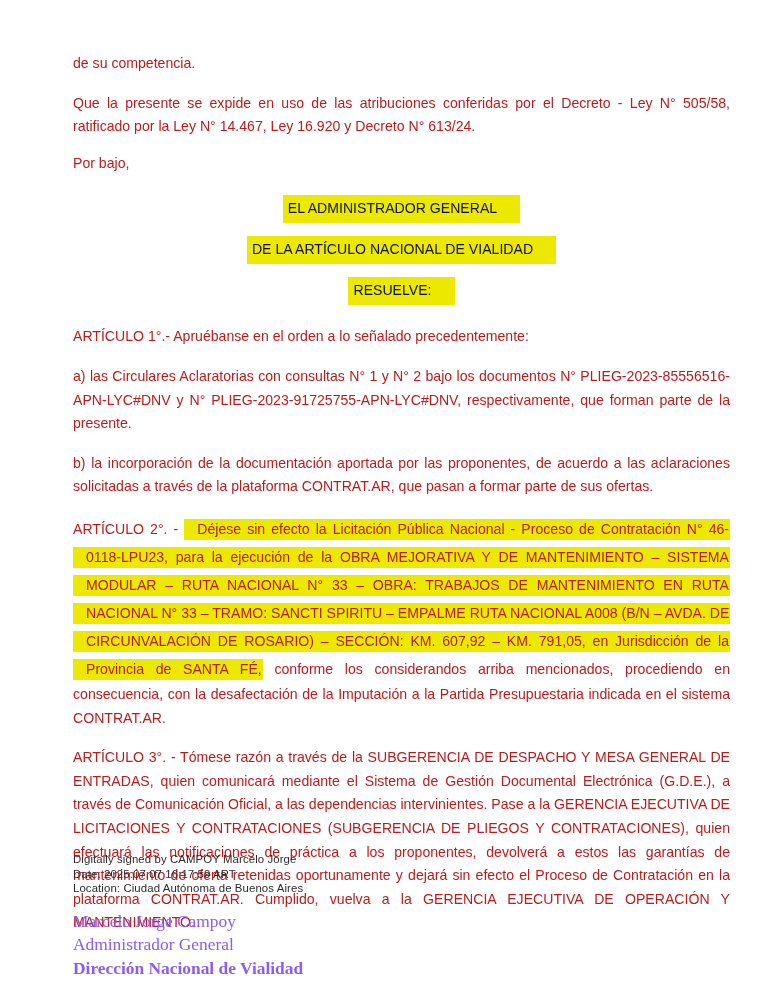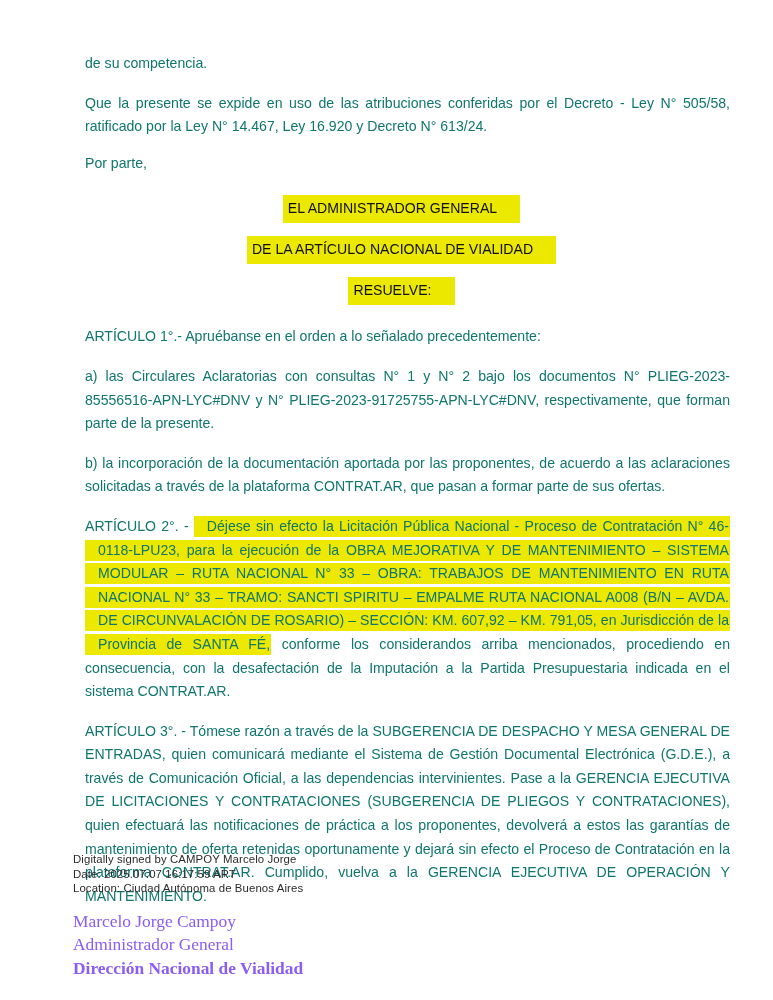--- a/index.html
+++ b/index.html
@@ -22,24 +22,24 @@
     background: #ffffff;
     overflow: hidden;
   }
   .body-col {
     position: absolute;
     left: 73px;
     top: 52px;
     width: 657px;
   }
   p.para {
-    margin: 0 0 0 12px;
+    margin: 0 0 0 0;
     font-size: 14.1px;
     line-height: 23.6px;
-    color: #0f766e;
+    color: #b91c1c;
     text-align: justify;
     text-justify: inter-word;
   }
   p.para.nojust {
     text-align: left;
   }
   .gap-sm { height: 13px; }
   .gap-md { height: 16px; }
   .gap-lg { height: 20px; }
 
@@ -55,21 +55,21 @@
     -webkit-box-decoration-break: clone;
     padding: 1px 2px;
   }
   .heading-hl {
     background-color: #ece800;
     padding: 2px 23px 3px 5px;
     display: inline-block;
   }
   .art2 .hl {
     padding: 2px 1px 3px 13px;
-    line-height: 17px;
+    line-height: 28px;
   }
   .sig-block {
     position: absolute;
     left: 73px;
     top: 852px;
     width: 460px;
   }
   .sig-meta {
     font-family: "Liberation Sans", sans-serif;
     font-size: 11.4px;
@@ -95,21 +95,21 @@
   <div class="body-col">
 
     <p class="para nojust">de su competencia.</p>
 
     <div class="gap-md"></div>
 
     <p class="para">Que la presente se expide en uso de las atribuciones conferidas por el Decreto - Ley N° 505/58, ratificado por la Ley N° 14.467, Ley 16.920 y Decreto N° 613/24.</p>
 
     <div class="gap-sm"></div>
 
-    <p class="para nojust">Por parte,</p>
+    <p class="para nojust">Por bajo,</p>
 
     <div class="gap-lg"></div>
 
     <div class="centered">
       <span class="heading-hl">EL ADMINISTRADOR GENERAL</span>
     </div>
 
     <div class="gap-sm"></div>
 
     <div class="centered">

